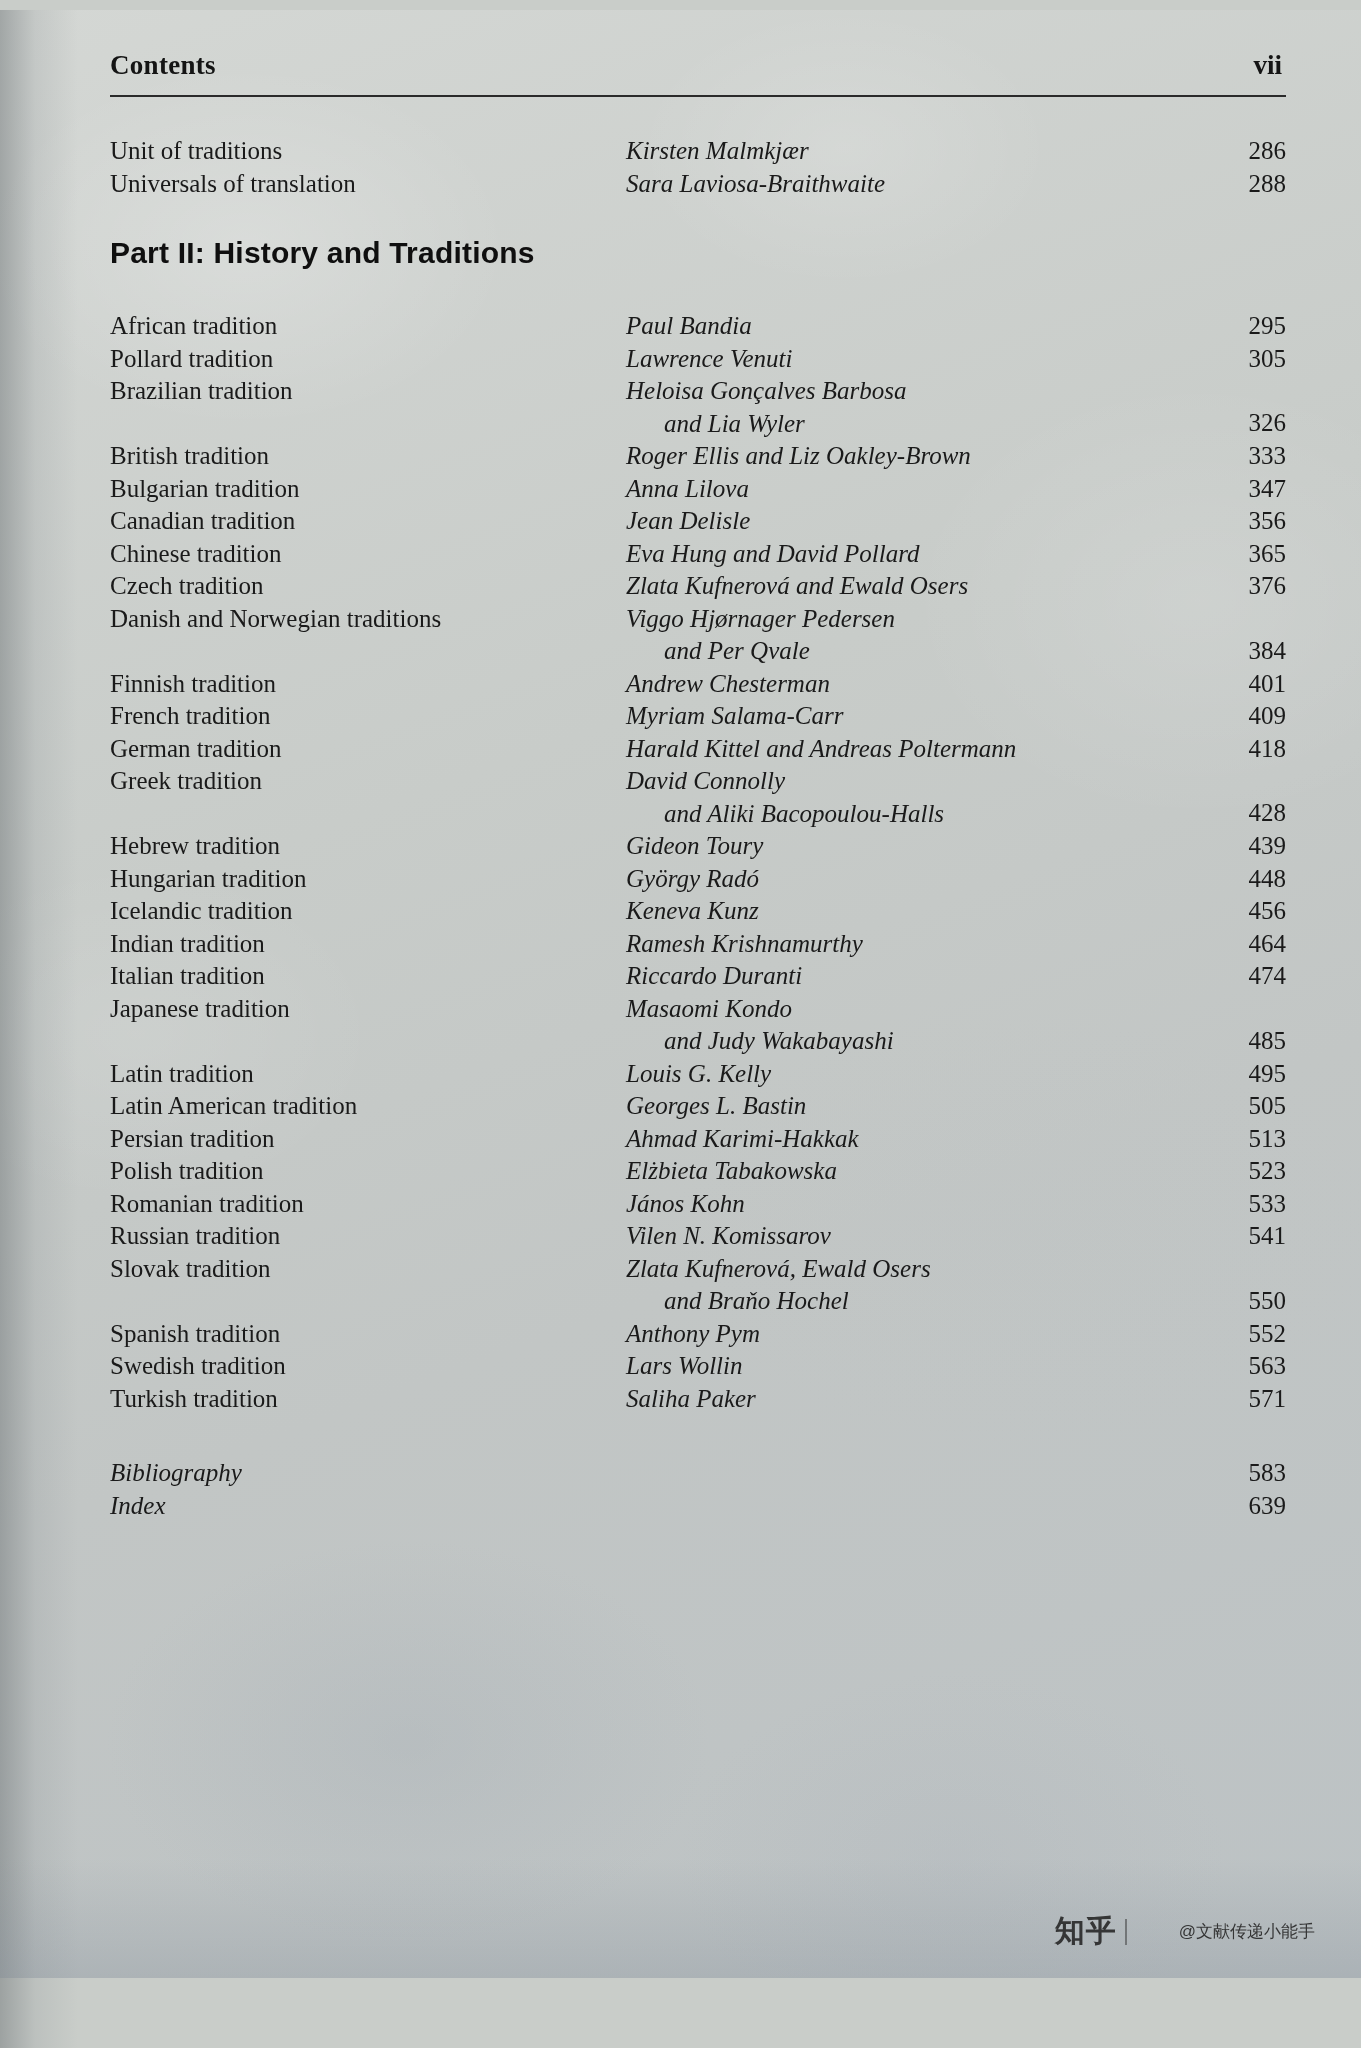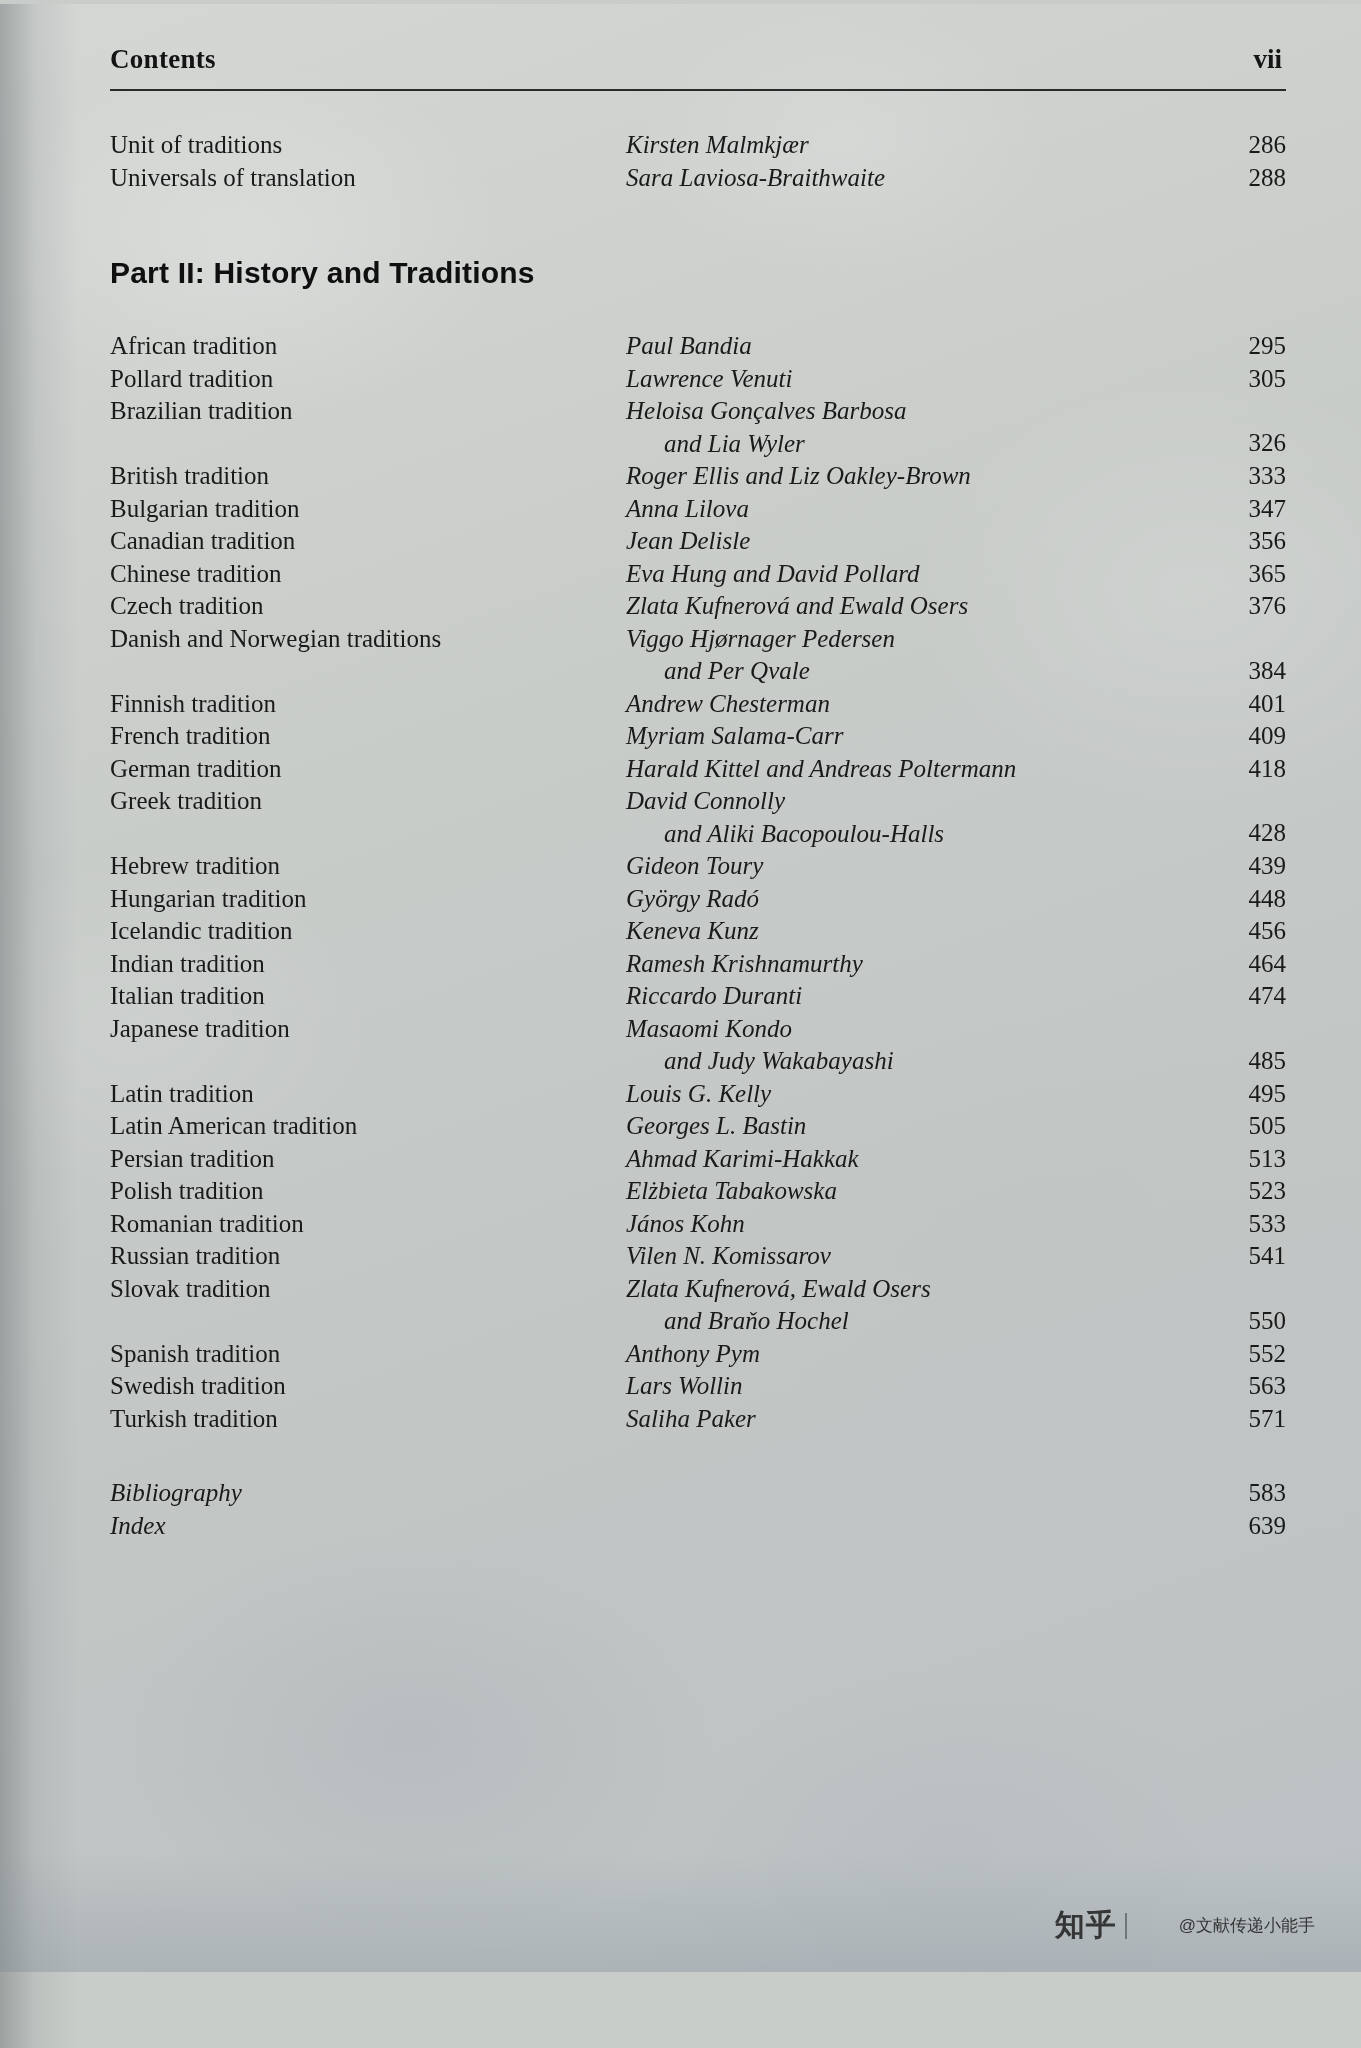--- a/index.html
+++ b/index.html
@@ -9,21 +9,21 @@
   body {
     width: 1361px;
     height: 2048px;
     background: #c9cdc9;
     font-family: "Liberation Serif", serif;
     overflow: hidden;
     position: relative;
   }
   .page {
     position: absolute;
-    left: 0; top: 4px;
+    left: 0; top: 10px;
     width: 1361px;
     height: 1968px;
     background:
       radial-gradient(ellipse 380px 260px at 18% 12%, rgba(255,255,255,0.20), rgba(255,255,255,0) 70%),
       radial-gradient(ellipse 300px 200px at 62% 7%, rgba(255,255,255,0.14), rgba(255,255,255,0) 70%),
       radial-gradient(ellipse 420px 320px at 88% 30%, rgba(255,255,255,0.12), rgba(255,255,255,0) 70%),
       radial-gradient(ellipse 340px 240px at 10% 52%, rgba(255,255,255,0.10), rgba(255,255,255,0) 72%),
       radial-gradient(ellipse 500px 300px at 75% 62%, rgba(190,195,195,0.25), rgba(255,255,255,0) 72%),
       radial-gradient(ellipse 420px 280px at 30% 88%, rgba(168,176,182,0.35), rgba(255,255,255,0) 72%),
       radial-gradient(ellipse 380px 260px at 70% 94%, rgba(176,182,188,0.30), rgba(255,255,255,0) 72%),
@@ -104,21 +104,21 @@
     font-size: 25px;
     color: #1a1a1a;
     font-family: Liberation Serif, serif;
   }
   .part-heading {
     font-family: "Liberation Sans", sans-serif;
     font-size: 30px;
     font-weight: bold;
     color: #0f0f0f;
     letter-spacing: 0.2px;
-    margin-top: 62px;
+    margin-top: 36px;
     margin-bottom: 40px;
   }
   .back-matter { margin-top: 42px; }
   .back-matter .title-cell { font-style: italic; }
   
   .watermark {
     position: absolute;
     right: 46px;
     bottom: 26px;
     display: flex;

